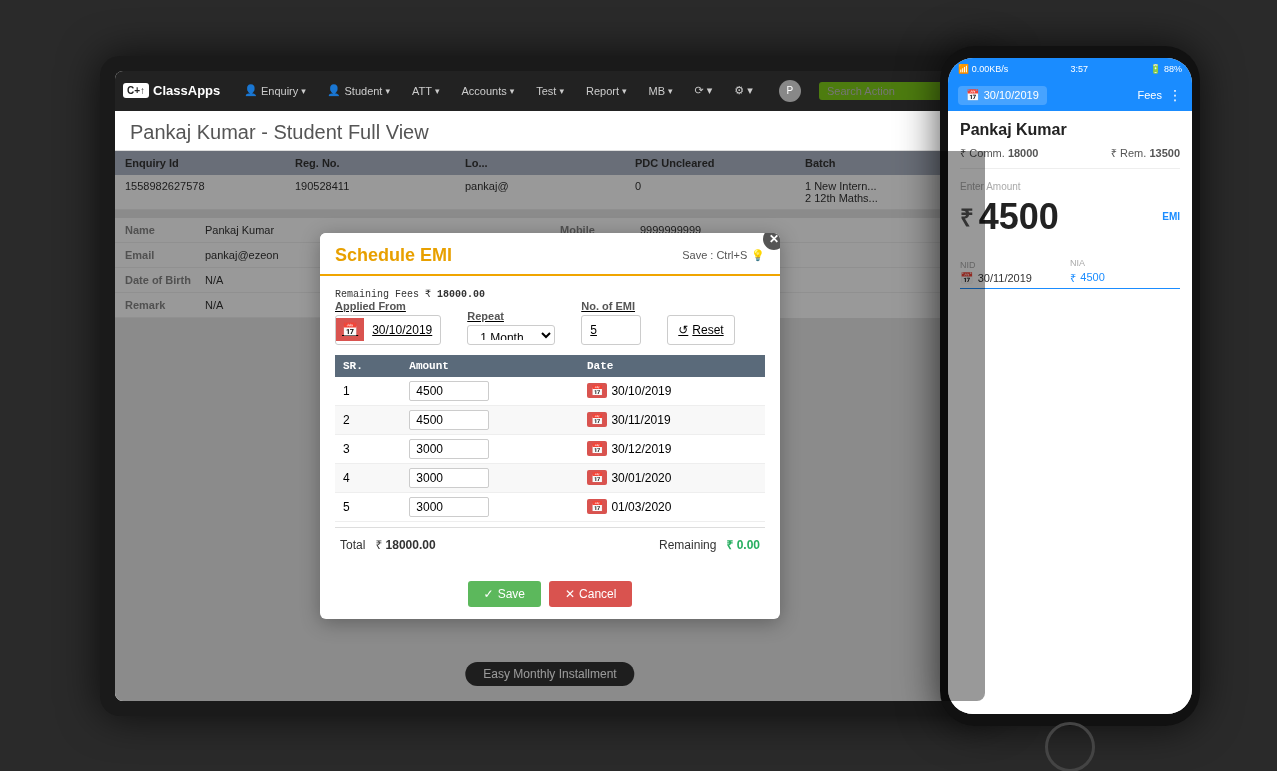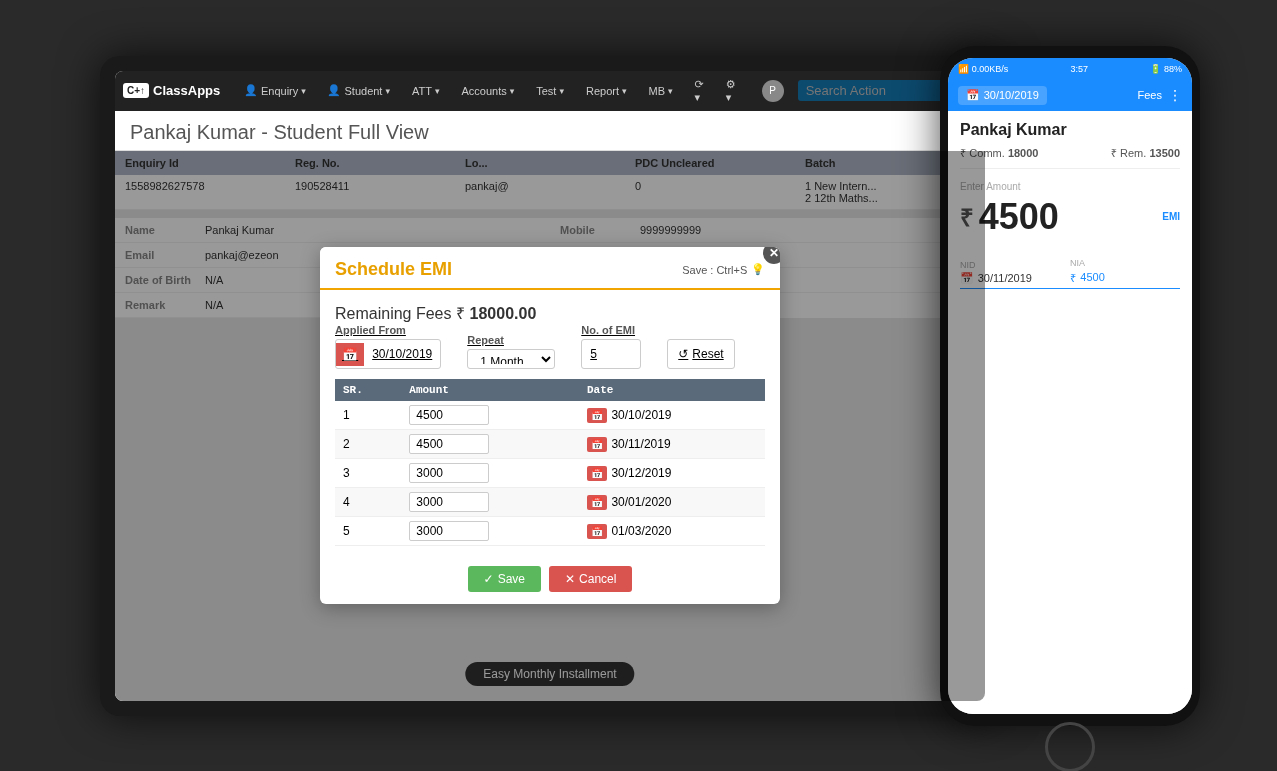--- a/index.html
+++ b/index.html
@@ -70,25 +70,25 @@
       gap: 3px;
       border-radius: 3px;
     }
     .nav-item .caret { font-size: 9px; }
     .nav-search {
       margin-left: auto;
       display: flex;
       align-items: center;
     }
     .nav-search input {
-      background: #0c4a6e;
+      background: #4d7c0f;
       border: none;
       color: #ccc;
       padding: 3px 8px;
-      font-size: 13px;
+      font-size: 11px;
       border-radius: 3px;
       outline: none;
     }
 
     
     .page-header {
       background: #fff;
       padding: 10px 15px 6px;
       border-bottom: 1px solid #ddd;
       display: flex;
@@ -198,22 +198,23 @@
       border-radius: 50%;
       display: flex;
       align-items: center;
       justify-content: center;
       font-size: 12px;
       cursor: pointer;
       font-weight: bold;
     }
     .modal-body { padding: 12px 15px; }
     .remaining-fees {
-      font-size: 16px;
+      font-size: 10px;
       color: #333;
+      font-family: Liberation Mono, monospace;
     }
     .remaining-fees strong { color: #333; }
 
     
     .form-row {
       display: flex;
       gap: 26px;
       margin-bottom: 10px;
       align-items: flex-end;
       text-decoration: underline;
@@ -769,20 +770,34 @@
       <td>
         <div class="date-cell">
           <span class="date-cell-icon">📅</span>
           <span>01/03/2020</span>
         </div>
       </td>
     </tr>
                   </tbody>
               </table>
 
+              <div class="total-row">
+                <span>
+                  <span>Total</span>
+                  &nbsp;&nbsp;<span>₹</span>
+                  <strong>18000.00</strong>
+                </span>
+                <span>
+                  <span>Remaining</span>
+                  &nbsp;<span class="remaining-green">
+                    <span>₹</span>
+                    <span>0.00</span>
+                  </span>
+                </span>
+              </div>
             </div>
 
             <div class="modal-footer">
               <button class="btn-save">
                 <span>✓</span>
                 <span>Save</span>
               </button>
               <button class="btn-cancel">
                 <span>✕</span>
                 <span>Cancel</span>

